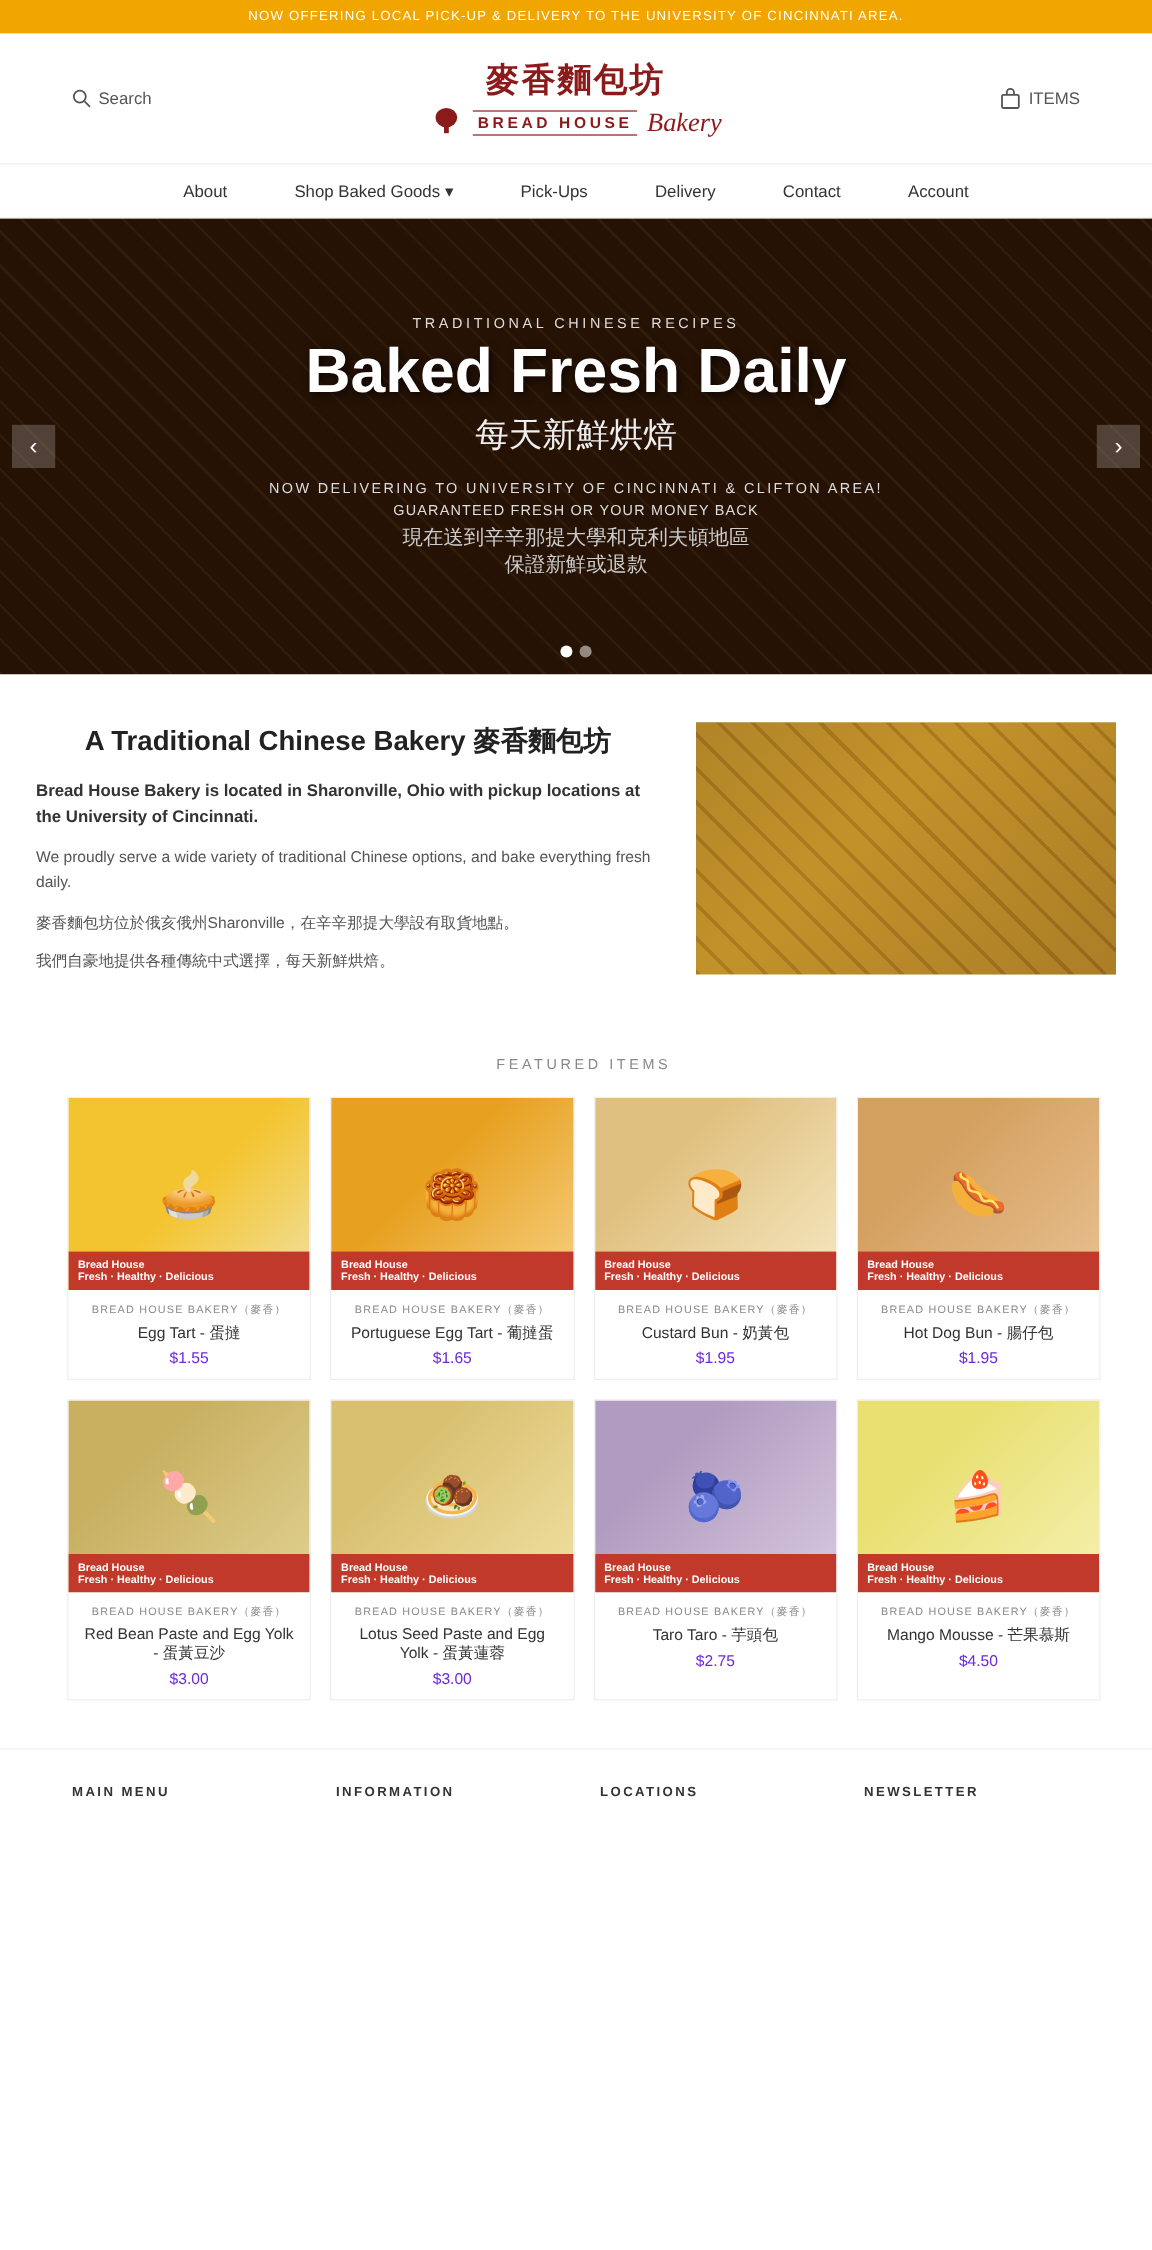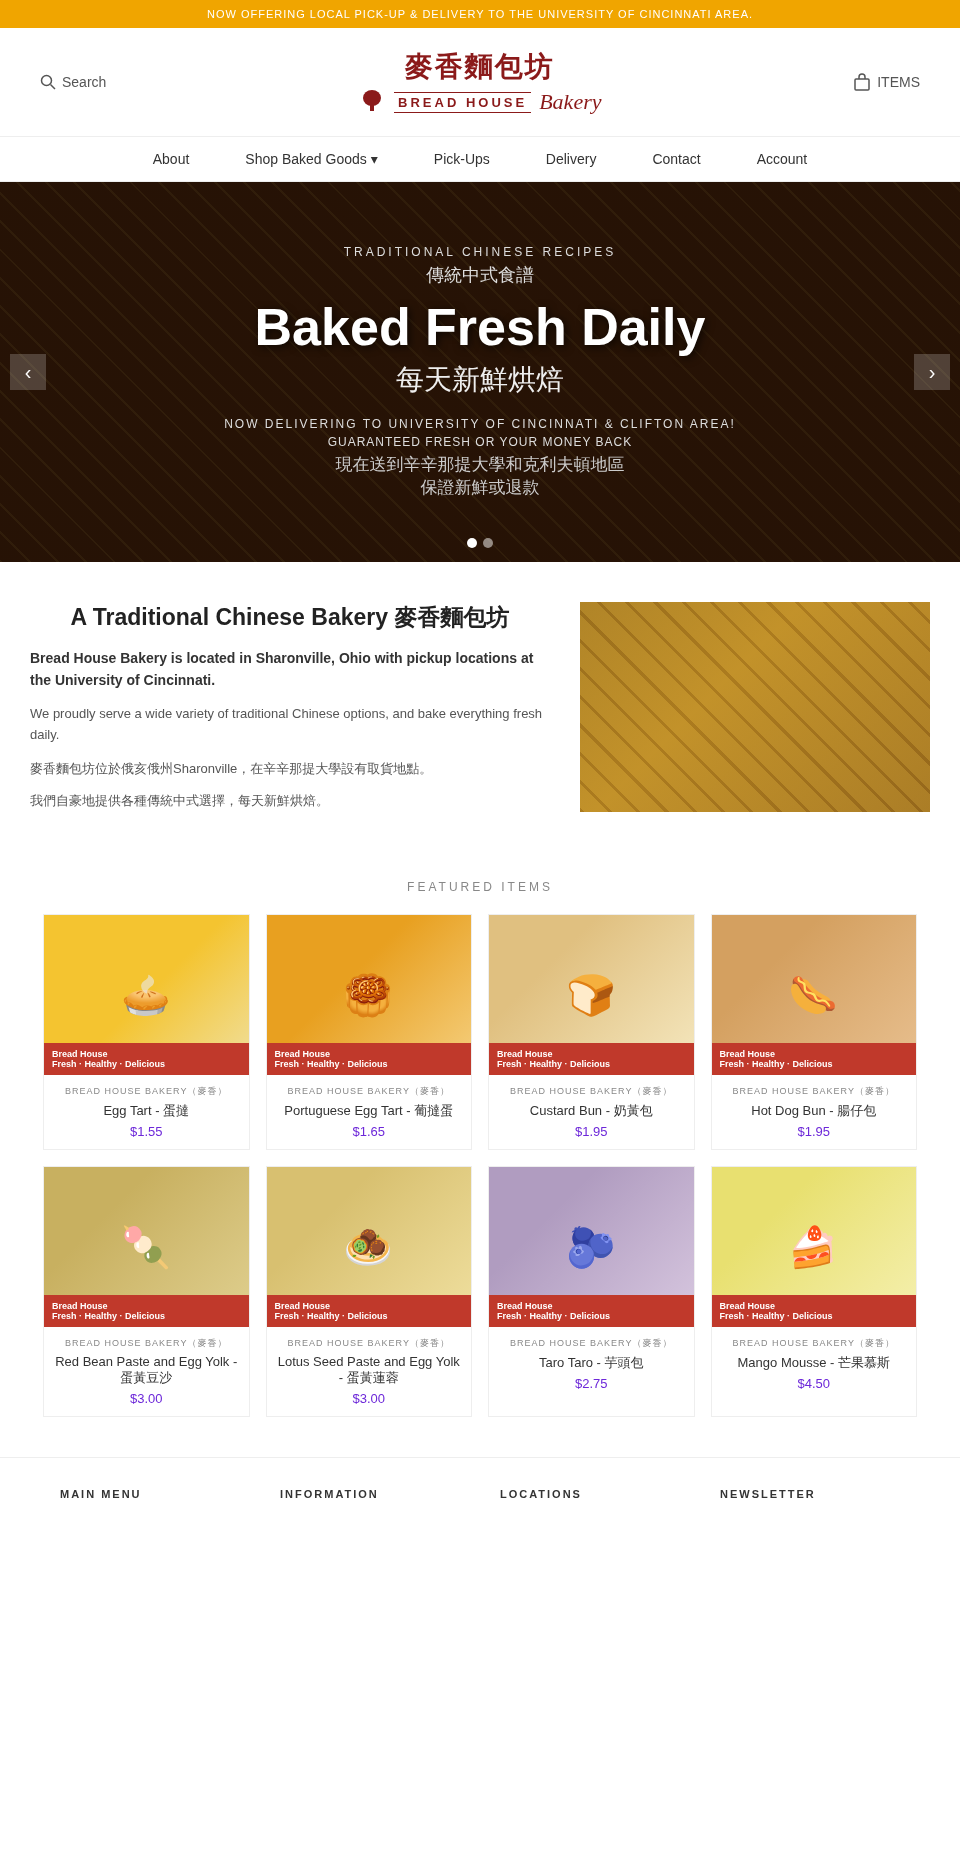--- a/index.html
+++ b/index.html
@@ -13,21 +13,21 @@
       font-size: 11px;
       color: #fff;
       letter-spacing: 1px;
     }
 
     
     .header {
       display: flex;
       align-items: center;
       justify-content: space-between;
-      padding: 20px 40px;
+      padding: 20px 60px;
       background: #fff;
     }
     .header-search {
       display: flex;
       align-items: center;
       gap: 6px;
       cursor: pointer;
       font-size: 14px;
       color: #555;
     }
@@ -232,20 +232,21 @@
       height: 100%;
       background: repeating-linear-gradient(
         45deg, #a07020 0px, #a07020 3px, #c09030 3px, #c09030 20px
       );
       opacity: 0.7;
     }
 
     
     .featured-section {
       padding: 20px 43px 40px;
+      margin-left: 13px;
     }
     .featured-title {
       text-align: center;
       font-size: 12px;
       letter-spacing: 3px;
       color: #888;
       margin-bottom: 20px;
     }
     .product-grid {
       display: grid;
@@ -379,21 +380,20 @@
   <a class="nav-item">Pick-Ups</a>
   <a class="nav-item">Delivery</a>
   <a class="nav-item">Contact</a>
   <a class="nav-item">Account</a>
 </nav>
 
 <div class="hero">
   <div class="hero-bg">
     <div class="hero-content">
       <div class="hero-subtitle">TRADITIONAL CHINESE RECIPES</div>
-      <div class="hero-chinese-sub">傳統中式食譜</div>
       <div class="hero-title">Baked Fresh Daily</div>
       <div class="hero-chinese-main">每天新鮮烘焙</div>
       <div class="hero-desc">NOW DELIVERING TO UNIVERSITY OF CINCINNATI &amp; CLIFTON AREA!</div>
       <div class="hero-desc2">GUARANTEED FRESH OR YOUR MONEY BACK</div>
       <div class="hero-chinese-desc">現在送到辛辛那提大學和克利夫頓地區</div>
       <div class="hero-chinese-desc">保證新鮮或退款</div>
     </div>
   </div>
   <button class="hero-arrow hero-arrow-left">‹</button>
   <button class="hero-arrow hero-arrow-right">›</button>

